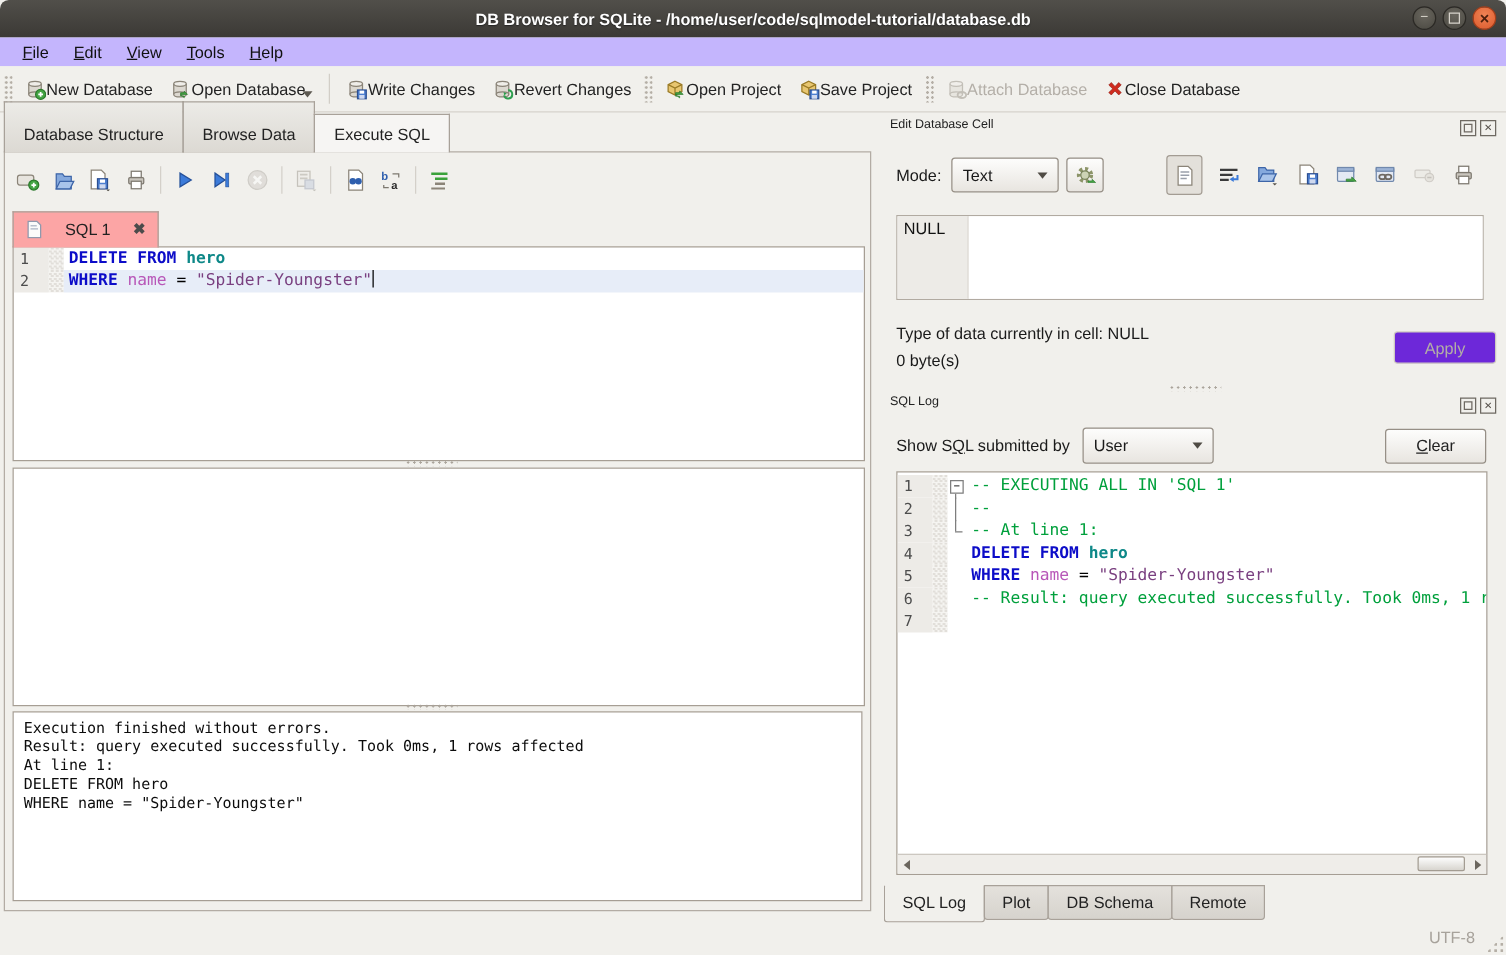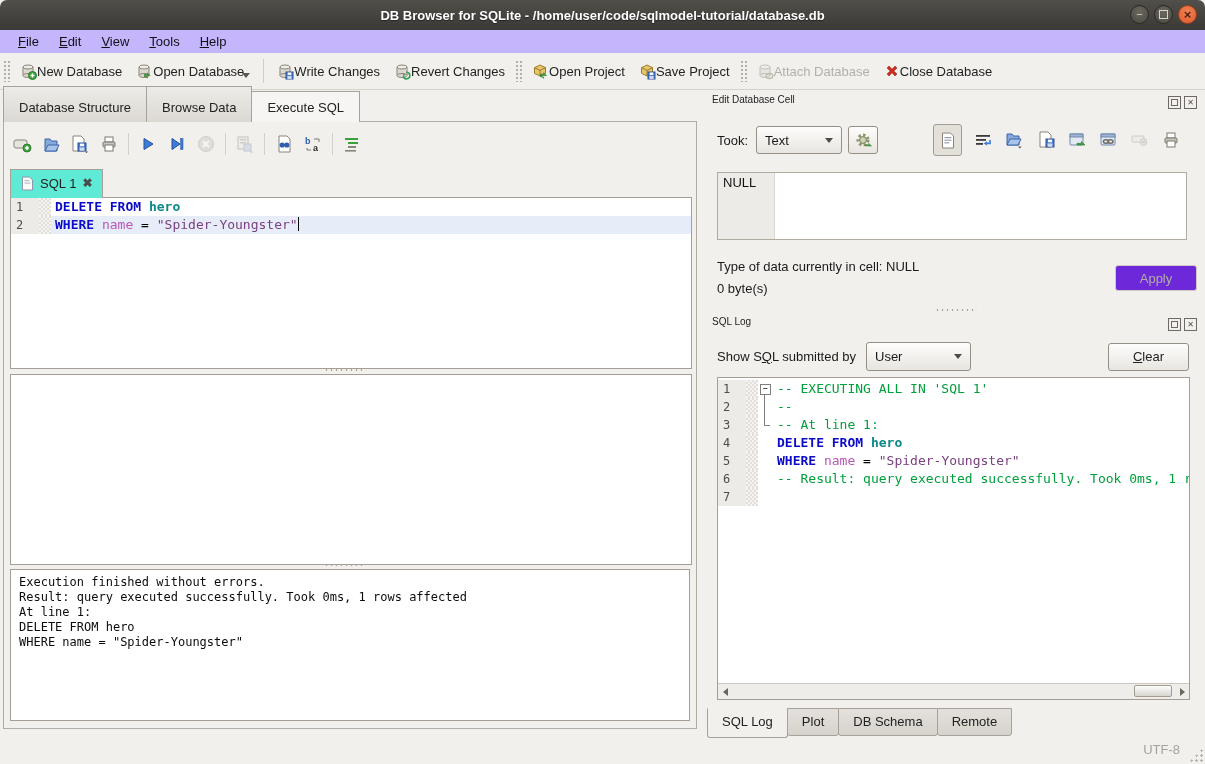--- a/index.html
+++ b/index.html
@@ -17,31 +17,31 @@
   .menu-item{padding:3px 10px;color:#111}
   .toolbar{position:absolute;left:0;top:53px;width:100%;height:37px;background:#f1f0ec;border-bottom:1px solid #d6d2cb;display:flex;align-items:center;box-sizing:border-box}
   .tbtn{display:flex;align-items:center;padding:4px 7px;color:#232323;white-space:nowrap}
   .tbtn.disabled{color:#b4afa8}
   .tbtn.disabled svg{opacity:.45}
   .tb-handle{width:7px;height:22px;margin:0 3px;background-image:radial-gradient(#b5afa6 1px,transparent 1.2px);background-size:4px 4px}
   .tb-sep{width:1px;height:24px;background:#d2cec7;margin:0 6px}
   .dd-arrow{width:0;height:0;border-left:4px solid transparent;border-right:4px solid transparent;border-top:5px solid #5c5850;align-self:flex-end;margin:0 0 2px -2px}
   
   .main-tabs{position:absolute;left:3px;top:91px;height:31px;display:flex;align-items:flex-end;z-index:3}
-  .mtab{padding:13px 15px 7px;background:linear-gradient(#ecebe7,#dcd9d3);border:1px solid #a8a199;border-bottom:none;margin-right:-1px;color:#222}
+  .mtab{padding:18px 15px 7px;background:linear-gradient(#ecebe7,#dcd9d3);border:1px solid #a8a199;border-bottom:none;margin-right:-1px;color:#222}
   .mtab.active{background:#f6f5f3;padding-top:8px;position:relative;z-index:4}
   .left-frame{position:absolute;left:3px;top:121px;width:694px;height:608px;border:1px solid #b3aca4;background:#f1f0ec;box-sizing:border-box}
   
   .sqltoolbar{position:absolute;left:8px;top:8px;display:flex;align-items:center;gap:9px;height:28px}
   .sico{width:20px;height:20px;display:flex;align-items:center;justify-content:center}
   .sico.disabled{opacity:.42}
   .s-sep{width:1px;height:22px;background:#d4d0c9}
   
   .sqltabbar{position:absolute;left:6px;top:44px;height:32px;display:flex;align-items:flex-end;z-index:2}
-  .stab{display:flex;align-items:flex-start;gap:6px;padding:6px 10px 7px;background:#5eead4;border:1px solid #a8a199;border-bottom:none;color:#222}
+  .stab{display:flex;align-items:flex-start;gap:18px;padding:6px 10px 7px;background:#fca5a5;border:1px solid #a8a199;border-bottom:none;color:#222}
   .stab .close-x{font-size:12px;font-weight:bold;color:#4b4b4b}
   
   .codepane{position:absolute;background:#fff;border:1px solid #a69e94;overflow:hidden;font-family:"DejaVu Sans Mono",monospace;font-size:13px}
   .editorpane{left:6px;top:75px;width:680px;height:170px}
   .gridpane{left:6px;top:252px;width:680px;height:189px}
   .msgpane{left:6px;top:447px;width:680px;height:152px;font-size:12px;line-height:15px;padding:5px 8px;box-sizing:border-box;color:#0c0c0c}
   .splitdots{position:absolute;width:42px;height:5px;background-image:radial-gradient(#aaa49b 1px,transparent 1.2px);background-size:5px 4px}
   .cl-row{display:flex;height:18px;line-height:18px;white-space:pre}
   .cl-num{width:28px;background:#edebe7;color:#4d4d4d;padding-left:5px;box-sizing:border-box;flex:none;font-size:12px}
   .cl-chk{width:12px;flex:none;background:repeating-conic-gradient(#e2dfda 0% 25%,#f5f4f1 0% 50%) 0 0/4px 4px}
@@ -329,21 +329,21 @@
 
 <div class="right-col">
 
   <div class="dock-title" style="top:4px">Edit Database Cell</div>
   <div class="dock-btns" style="top:6px">
     <span class="dbtn float"></span>
     <span class="dbtn">✕</span>
   </div>
 
   <div style="position:absolute;top:36px;left:12px;display:flex;align-items:center">
-    <span>Took:</span>
+    <span>Mode:</span>
     <div class="combo" style="width:86px;height:28px;margin-left:8px">
       <span>Text</span>
       <span class="arr"></span>
     </div>
     <div class="pushbtn" style="width:30px;height:28px;margin-left:6px">
       <svg width="17" height="17" viewBox="0 0 17 17">
           <circle cx="8" cy="8" r="5" fill="none" stroke="#8c9468" stroke-width="3" stroke-dasharray="2.4 2.2"></circle>
           <circle cx="8" cy="8" r="3.4" fill="#cdd3b6" stroke="#77815a"></circle>
           <path d="M9.5 11h6l-2.8-2.6v1.3h-3.2z" fill="#44a544" stroke="#2c7a2c" stroke-width=".5" transform="translate(1 3)"></path>
         </svg>

